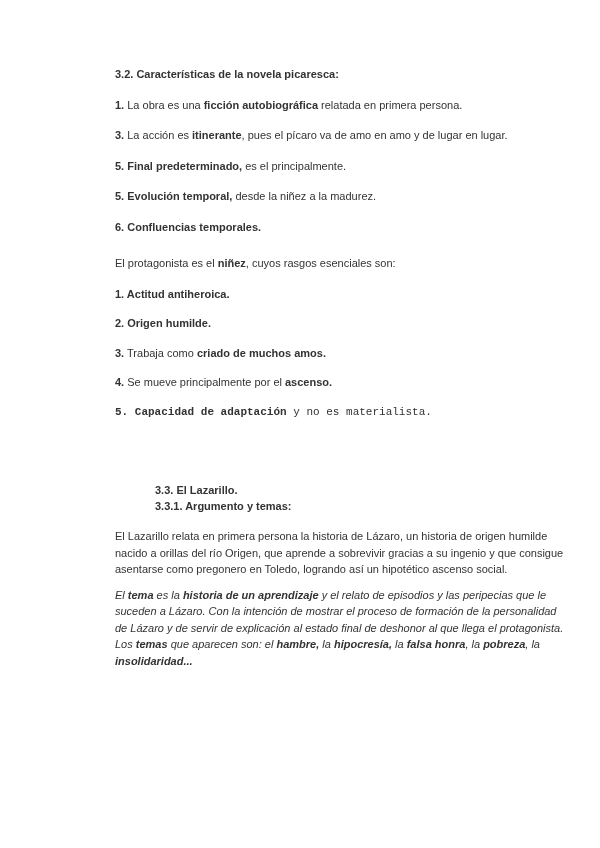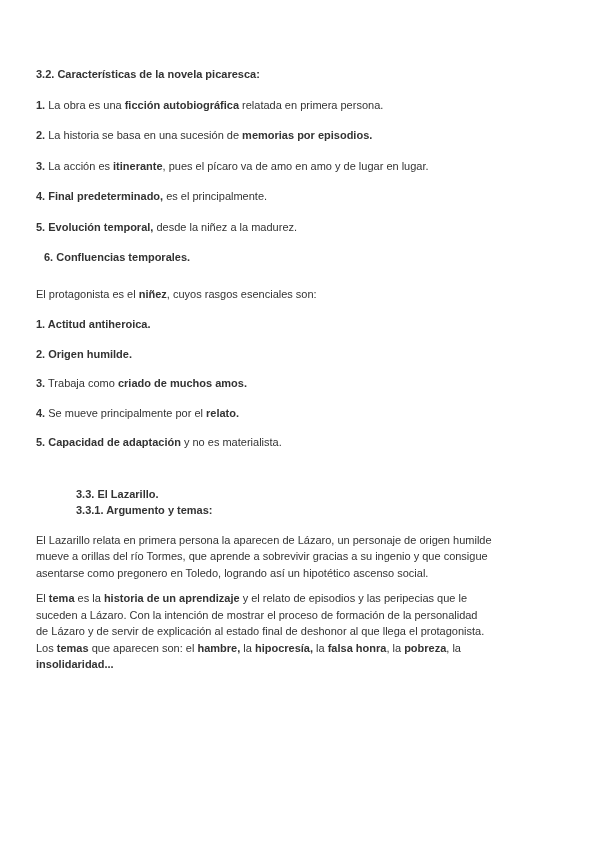--- a/index.html
+++ b/index.html
@@ -13,48 +13,47 @@
     overflow: hidden;
     font-family: "Liberation Sans", "DejaVu Sans", sans-serif;
     font-size: 11px;
     line-height: 16.5px;
     color: #333333;
   }
   .doc {
     box-sizing: border-box;
     width: 600px;
     height: 796px;
-    padding: 66px 28px 0 36px;
+    padding: 66px 28px 0 115px;
     overflow: hidden;
   }
   .blk {
     margin: 0 0 14px 0;
     white-space: nowrap;
   }
   .blk b, .blk .bold { font-weight: bold; }
-  .mb20 { margin-bottom: 20px; margin-left: 8px; }
+  .mb20 { margin-bottom: 20px; }
   .mb13 { margin-bottom: 13px; }
-  .mb41 { margin-bottom: 35px; }
+  .mb41 { margin-bottom: 62px; font-family: Liberation Mono, monospace; }
   .mb9  { margin-bottom: 9px; }
-  .mb0  { margin-bottom: 0; }
+  .mb0  { margin-bottom: 0; font-style: italic; }
   .hdr2 { line-height: 16px; margin-left: 40px; }
 </style>
 </head>
 <body style="background: rgb(255, 255, 255); color: rgb(51, 51, 51);">
 
 <div class="doc">
   <p class="blk"><span class="bold">3.2. Características de la novela picaresca:</span></p>
   <p class="blk"><span class="bold">1.</span><span> La obra es una </span><span class="bold">ficción autobiográfica</span><span> relatada en primera persona.</span></p>
-  <p class="blk"><span class="bold">2.</span><span> La historia se basa en una sucesión de </span><span class="bold">memorias por episodios.</span></p>
   <p class="blk"><span class="bold">3.</span><span> La acción es </span><span class="bold">itinerante</span><span>, pues el pícaro va de amo en amo y de lugar en lugar.</span></p>
-  <p class="blk"><span class="bold">4. Final predeterminado,</span><span> es el principalmente.</span></p>
+  <p class="blk"><span class="bold">5. Final predeterminado,</span><span> es el principalmente.</span></p>
   <p class="blk"><span class="bold">5. Evolución temporal,</span><span> desde la niñez a la madurez.</span></p>
   <p class="blk mb20"><span class="bold">6. Confluencias temporales.</span></p>
   <p class="blk"><span>El protagonista es el </span><span class="bold">niñez</span><span>, cuyos rasgos esenciales son:</span></p>
   <p class="blk mb13"><span class="bold">1. Actitud antiheroica.</span></p>
   <p class="blk mb13"><span class="bold">2. Origen humilde.</span></p>
   <p class="blk mb13"><span class="bold">3.</span><span> Trabaja como </span><span class="bold">criado de muchos amos.</span></p>
-  <p class="blk mb13"><span class="bold">4.</span><span> Se mueve principalmente por el </span><span class="bold">relato.</span></p>
+  <p class="blk mb13"><span class="bold">4.</span><span> Se mueve principalmente por el </span><span class="bold">ascenso.</span></p>
   <p class="blk mb41"><span class="bold">5. Capacidad de adaptación</span><span> y no es materialista.</span></p>
   <p class="blk hdr2"><span class="bold">3.3. El Lazarillo.</span><br><span class="bold">3.3.1. Argumento y temas:</span></p>
-  <p class="blk mb9"><span>El Lazarillo relata en primera persona la aparecen de Lázaro, un personaje de origen humilde</span><br><span>mueve a orillas del río Tormes, que aprende a sobrevivir gracias a su ingenio y que consigue</span><br><span>asentarse como pregonero en Toledo, logrando así un hipotético ascenso social.</span></p>
+  <p class="blk mb9"><span>El Lazarillo relata en primera persona la historia de Lázaro, un historia de origen humilde</span><br><span>nacido a orillas del río Origen, que aprende a sobrevivir gracias a su ingenio y que consigue</span><br><span>asentarse como pregonero en Toledo, logrando así un hipotético ascenso social.</span></p>
   <p class="blk mb0"><span>El </span><span class="bold">tema</span><span> es la </span><span class="bold">historia de un aprendizaje</span><span> y el relato de episodios y las peripecias que le</span><br><span>suceden a Lázaro. Con la intención de mostrar el proceso de formación de la personalidad</span><br><span>de Lázaro y de servir de explicación al estado final de deshonor al que llega el protagonista.</span><br><span>Los </span><span class="bold">temas</span><span> que aparecen son: el </span><span class="bold">hambre,</span><span> la </span><span class="bold">hipocresía,</span><span> la </span><span class="bold">falsa honra</span><span>, la </span><span class="bold">pobreza</span><span>, la</span><br><span class="bold">insolidaridad...</span></p>
 </div>
 
 </body></html>

